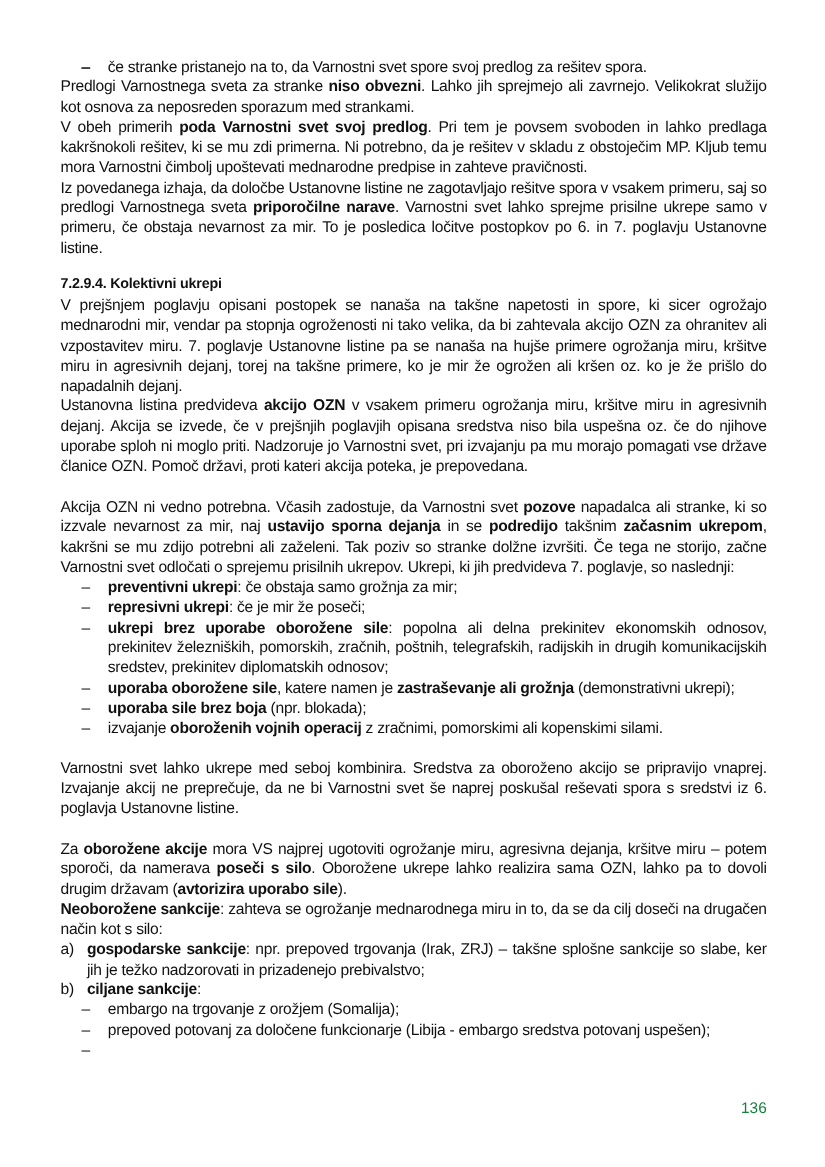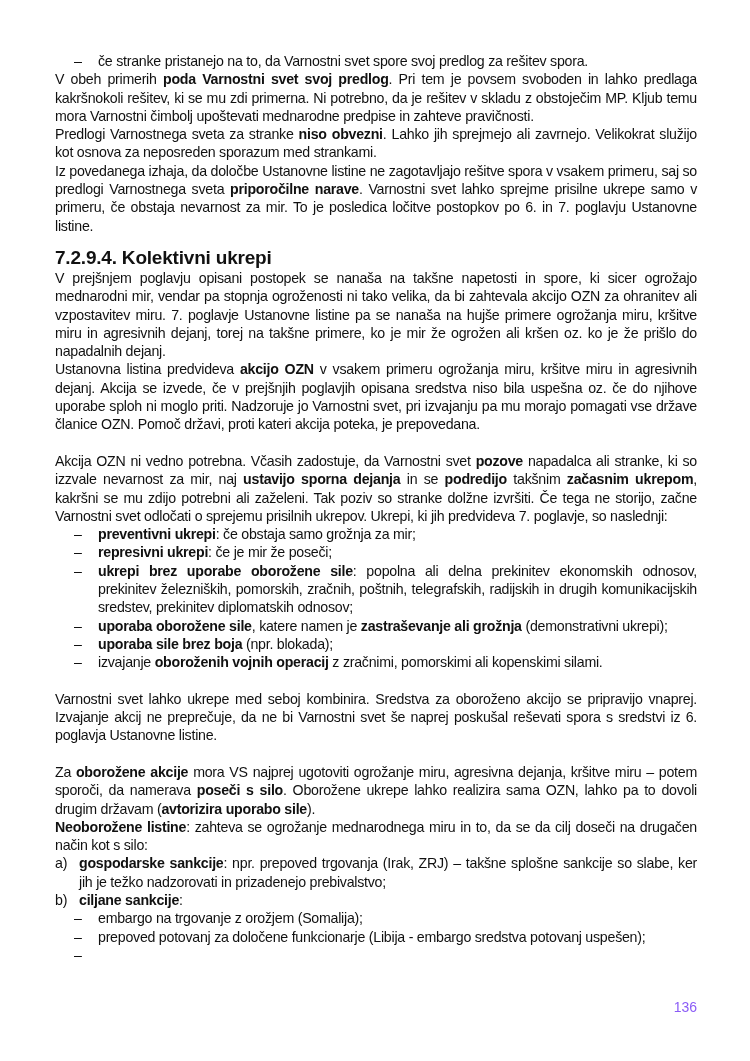--- a/index.html
+++ b/index.html
@@ -6,49 +6,49 @@
   body { width: 750px; height: 1061px; position: relative; overflow: hidden; }
   .page {
     position: absolute; left: 55px; top: 52px; width: 642px;
     font-family: "Liberation Sans", sans-serif;
     font-size: 14.2px; line-height: 18.3px; color: #111111;
     letter-spacing: -0.25px;
   }
   p { margin: 0; text-align: justify; }
   .gap { height: 18.3px; }
   h2 {
-    margin: 12px 0 0 0; font-size: 19px; line-height: 22px; font-weight: bold;
+    margin: 12px 0 0 0; font-size: 13px; line-height: 22px; font-weight: bold;
     letter-spacing: -0.2px;
   }
   ul.dash { list-style: none; margin: 0; padding: 0; }
   ul.dash li { position: relative; padding-left: 43px; text-align: justify; }
   ul.dash li .bullet { position: absolute; left: 19px; top: 0; }
   ul.dash.inner li { padding-left: 43px; }
   ol.alpha { list-style: none; margin: 0; padding: 0; }
   ol.alpha > li { position: relative; padding-left: 24px; text-align: justify; }
   ol.alpha > li > .marker { position: absolute; left: 0; top: 0; }
   ol.alpha ul.dash li { padding-left: 43px; margin-left: -24px; }
   b { font-weight: bold; }
   .page-number {
     position: absolute; left: 660px; top: 999px; width: 37px; text-align: right;
-    font-family: "Liberation Sans", sans-serif; font-size: 14px; color: #8b5cf6;
+    font-family: "Liberation Sans", sans-serif; font-size: 14px; color: #15803d;
   }
 </style>
 </head>
 <body>
 
 <div class="page">
 
   <ul class="dash">
     <li><span class="bullet">–</span></li>
     <li><span class="bullet">–</span><span>če stranke pristanejo na to, da Varnostni svet spore svoj predlog za rešitev spora.</span></li>
   </ul>
 
+  <p><span>Predlogi Varnostnega sveta za stranke </span><b>niso obvezni</b><span>. Lahko jih sprejmejo ali zavrnejo. Velikokrat služijo kot osnova za neposreden sporazum med strankami.</span></p>
   <p><span>V obeh primerih </span><b>poda Varnostni svet svoj predlog</b><span>. Pri tem je povsem svoboden in lahko predlaga kakršnokoli rešitev, ki se mu zdi primerna. Ni potrebno, da je rešitev v skladu z obstoječim MP. Kljub temu mora Varnostni čimbolj upoštevati mednarodne predpise in zahteve pravičnosti.</span></p>
-  <p><span>Predlogi Varnostnega sveta za stranke </span><b>niso obvezni</b><span>. Lahko jih sprejmejo ali zavrnejo. Velikokrat služijo kot osnova za neposreden sporazum med strankami.</span></p>
   <p><span>Iz povedanega izhaja, da določbe Ustanovne listine ne zagotavljajo rešitve spora v vsakem primeru, saj so predlogi Varnostnega sveta </span><b>priporočilne narave</b><span>. Varnostni svet lahko sprejme prisilne ukrepe samo v primeru, če obstaja nevarnost za mir. To je posledica ločitve postopkov po 6. in 7. poglavju Ustanovne listine.</span></p>
 
   <h2>7.2.9.4. Kolektivni ukrepi</h2>
 
   <p>V prejšnjem poglavju opisani postopek se nanaša na takšne napetosti in spore, ki sicer ogrožajo mednarodni mir, vendar pa stopnja ogroženosti ni tako velika, da bi zahtevala akcijo OZN za ohranitev ali vzpostavitev miru. 7. poglavje Ustanovne listine pa se nanaša na hujše primere ogrožanja miru, kršitve miru in agresivnih dejanj, torej na takšne primere, ko je mir že ogrožen ali kršen oz. ko je že prišlo do napadalnih dejanj.</p>
   <p><span>Ustanovna listina predvideva </span><b>akcijo OZN</b><span> v vsakem primeru ogrožanja miru, kršitve miru in agresivnih dejanj. Akcija se izvede, če v prejšnjih poglavjih opisana sredstva niso bila uspešna oz. če do njihove uporabe sploh ni moglo priti. Nadzoruje jo Varnostni svet, pri izvajanju pa mu morajo pomagati vse države članice OZN. Pomoč državi, proti kateri akcija poteka, je prepovedana.</span></p>
 
   <div class="gap"></div>
 
   <p><span>Akcija OZN ni vedno potrebna. Včasih zadostuje, da Varnostni svet </span><b>pozove</b><span> napadalca ali stranke, ki so izzvale nevarnost za mir, naj </span><b>ustavijo sporna dejanja</b><span> in se </span><b>podredijo</b><span> takšnim </span><b>začasnim ukrepom</b><span>, kakršni se mu zdijo potrebni ali zaželeni. Tak poziv so stranke dolžne izvršiti. Če tega ne storijo, začne Varnostni svet odločati o sprejemu prisilnih ukrepov. Ukrepi, ki jih predvideva 7. poglavje, so naslednji:</span></p>
@@ -62,21 +62,21 @@
     <li><span class="bullet">–</span><span>izvajanje </span><b>oboroženih vojnih operacij</b><span> z zračnimi, pomorskimi ali kopenskimi silami.</span></li>
   </ul>
 
   <div class="gap"></div>
 
   <p>Varnostni svet lahko ukrepe med seboj kombinira. Sredstva za oboroženo akcijo se pripravijo vnaprej. Izvajanje akcij ne preprečuje, da ne bi Varnostni svet še naprej poskušal reševati spora s sredstvi iz 6. poglavja Ustanovne listine.</p>
 
   <div class="gap"></div>
 
   <p><span>Za </span><b>oborožene akcije</b><span> mora VS najprej ugotoviti ogrožanje miru, agresivna dejanja, kršitve miru – potem sporoči, da namerava </span><b>poseči s silo</b><span>. Oborožene ukrepe lahko realizira sama OZN, lahko pa to dovoli drugim državam (</span><b>avtorizira uporabo sile</b><span>).</span></p>
-  <p><b>Neoborožene listine</b><span>: zahteva se ogrožanje mednarodnega miru in to, da se da cilj doseči na drugačen način kot s silo:</span></p>
+  <p><b>Neoborožene sankcije</b><span>: zahteva se ogrožanje mednarodnega miru in to, da se da cilj doseči na drugačen način kot s silo:</span></p>
 
   <ol class="alpha">
     <li><span class="marker">a)</span><b>gospodarske sankcije</b><span>: npr. prepoved trgovanja (Irak, ZRJ) – takšne splošne sankcije so slabe, ker jih je težko nadzorovati in prizadenejo prebivalstvo;</span></li>
     <li><span class="marker">b)</span><b>ciljane sankcije</b><span>:</span>
       <ul class="dash inner">
         <li><span class="bullet">–</span><span>embargo na trgovanje z orožjem (Somalija);</span></li>
         <li><span class="bullet">–</span><span>prepoved potovanj za določene funkcionarje (Libija - embargo sredstva potovanj uspešen);</span></li>
         <li><span class="bullet">–</span></li>
       </ul>
     </li>

